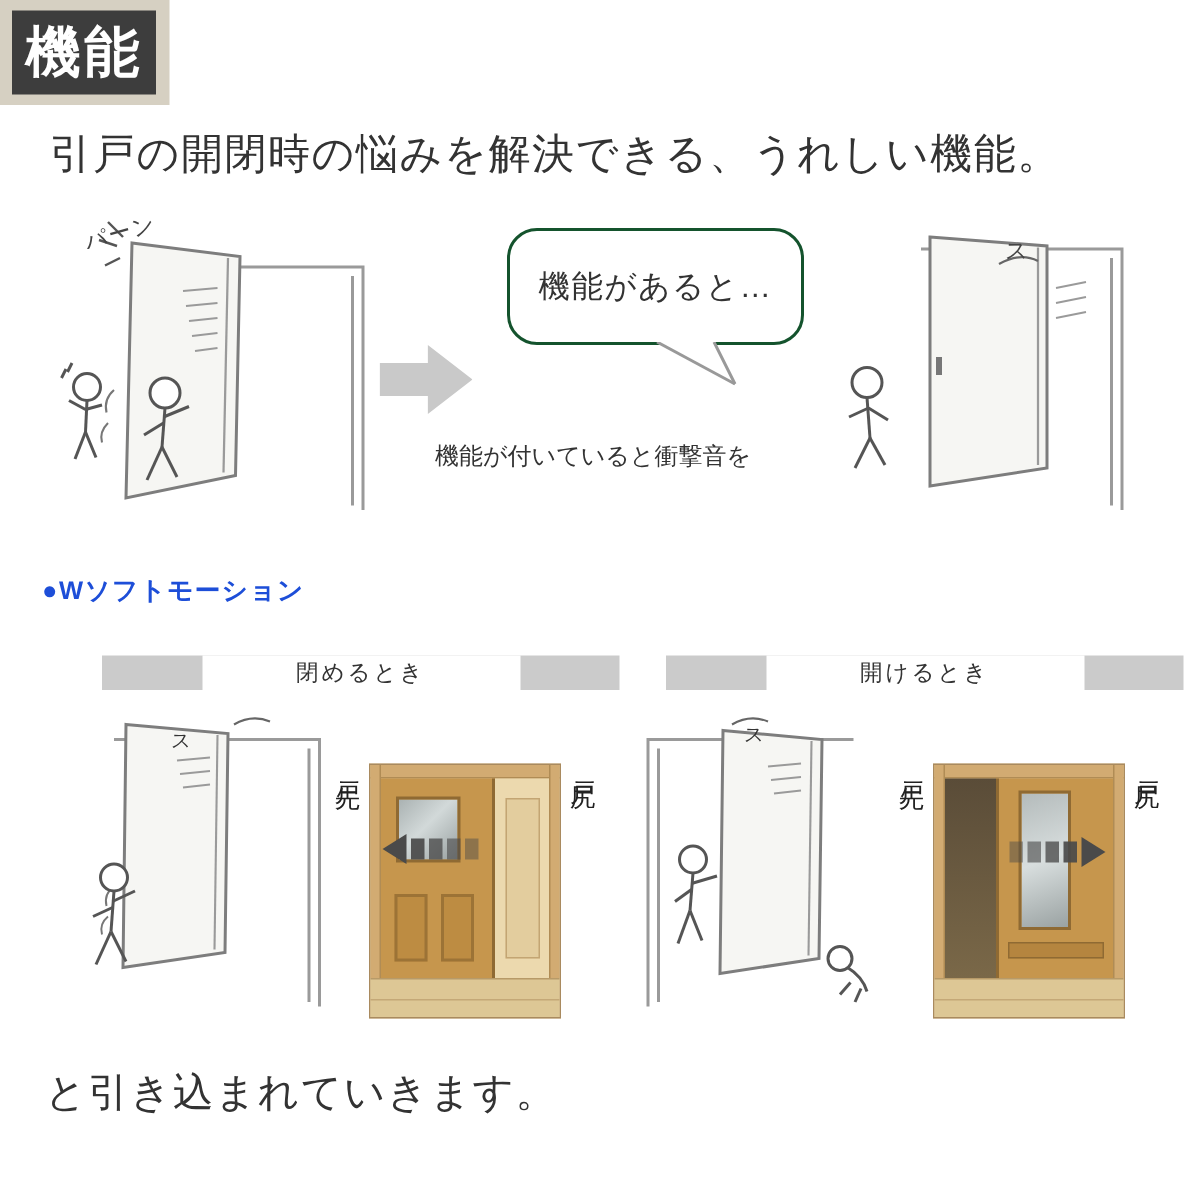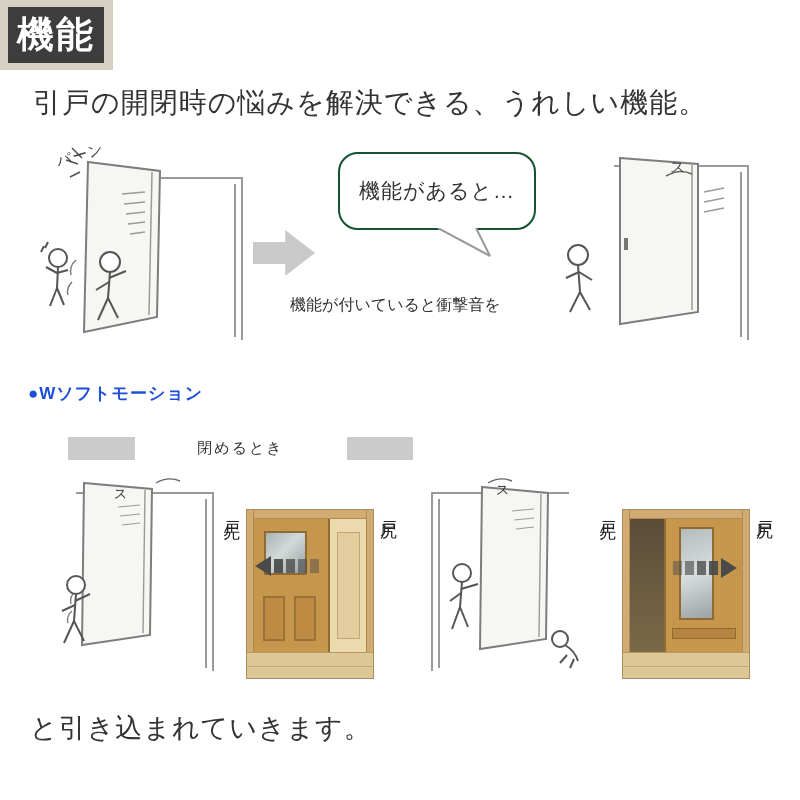--- a/index.html
+++ b/index.html
@@ -248,20 +248,23 @@
         <div class="head-left"></div>
         <div class="seg s1"></div>
           <div class="seg s2"></div>
           <div class="seg s3"></div>
           <div class="seg s4"></div>
       </div>
     </div>
   </div>
 
   <div class="panel panel-open">
+    <div class="panel-bar">
+      <div class="panel-bar-inner">開けるとき</div>
+    </div>
     <svg class="panel-art" viewBox="0 0 175 205">
       <g stroke="#9a9a9a" stroke-width="2" fill="none">
         <polyline points="8,198 8,20 145,20"></polyline>
         <line x1="15" y1="26" x2="15" y2="195"></line>
       </g>
       <g>
         <path d="M58,14 L124,20 L122,166 L56,176 Z" fill="#f6f6f3" stroke="#7d7d7d" stroke-width="2"></path>
         <line x1="117" y1="21" x2="115" y2="164" stroke="#9a9a9a" stroke-width="1.4"></line>
         <g stroke="#9a9a9a" stroke-width="1.2">
           <line x1="88" y1="38" x2="110" y2="36"></line>

